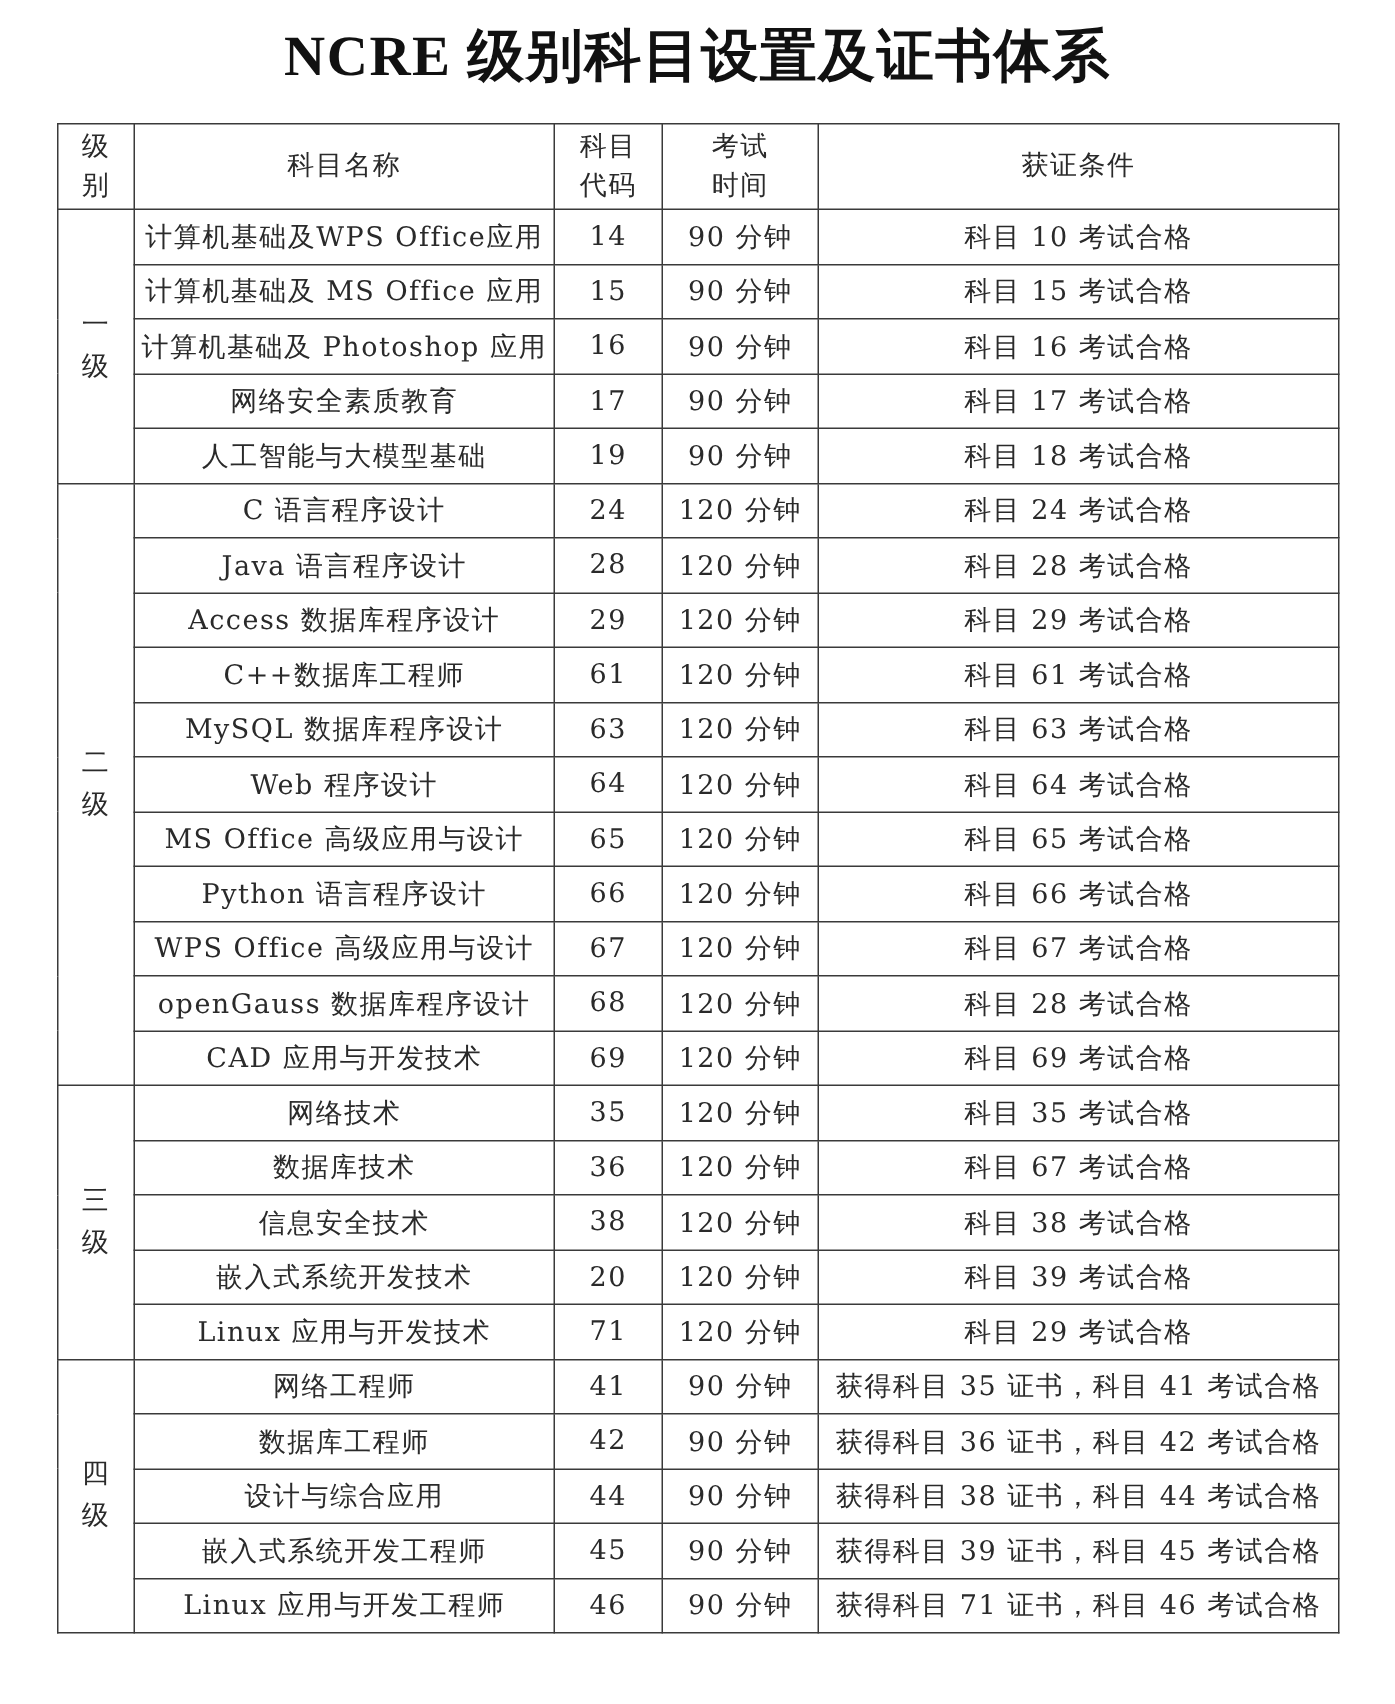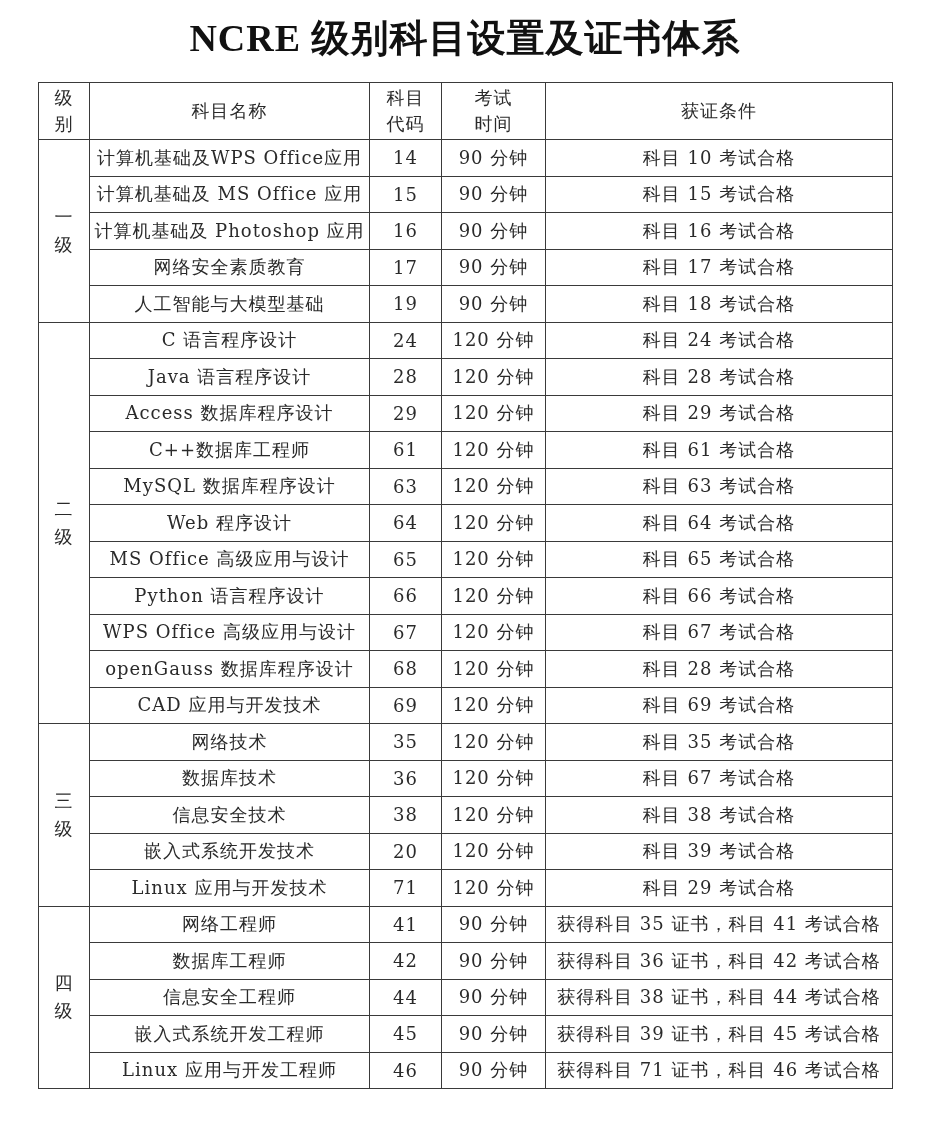--- a/index.html
+++ b/index.html
@@ -200,21 +200,21 @@
         <td>90 分钟</td>
         <td>获得科目 35 证书，科目 41 考试合格</td>
       </tr>
       <tr>
         <td>数据库工程师</td>
         <td>42</td>
         <td>90 分钟</td>
         <td>获得科目 36 证书，科目 42 考试合格</td>
       </tr>
       <tr>
-        <td>信息安全工程师</td>
+        <td>设计与综合应用</td>
         <td>44</td>
         <td>90 分钟</td>
         <td>获得科目 38 证书，科目 44 考试合格</td>
       </tr>
       <tr>
         <td>嵌入式系统开发工程师</td>
         <td>45</td>
         <td>90 分钟</td>
         <td>获得科目 39 证书，科目 45 考试合格</td>
       </tr>

